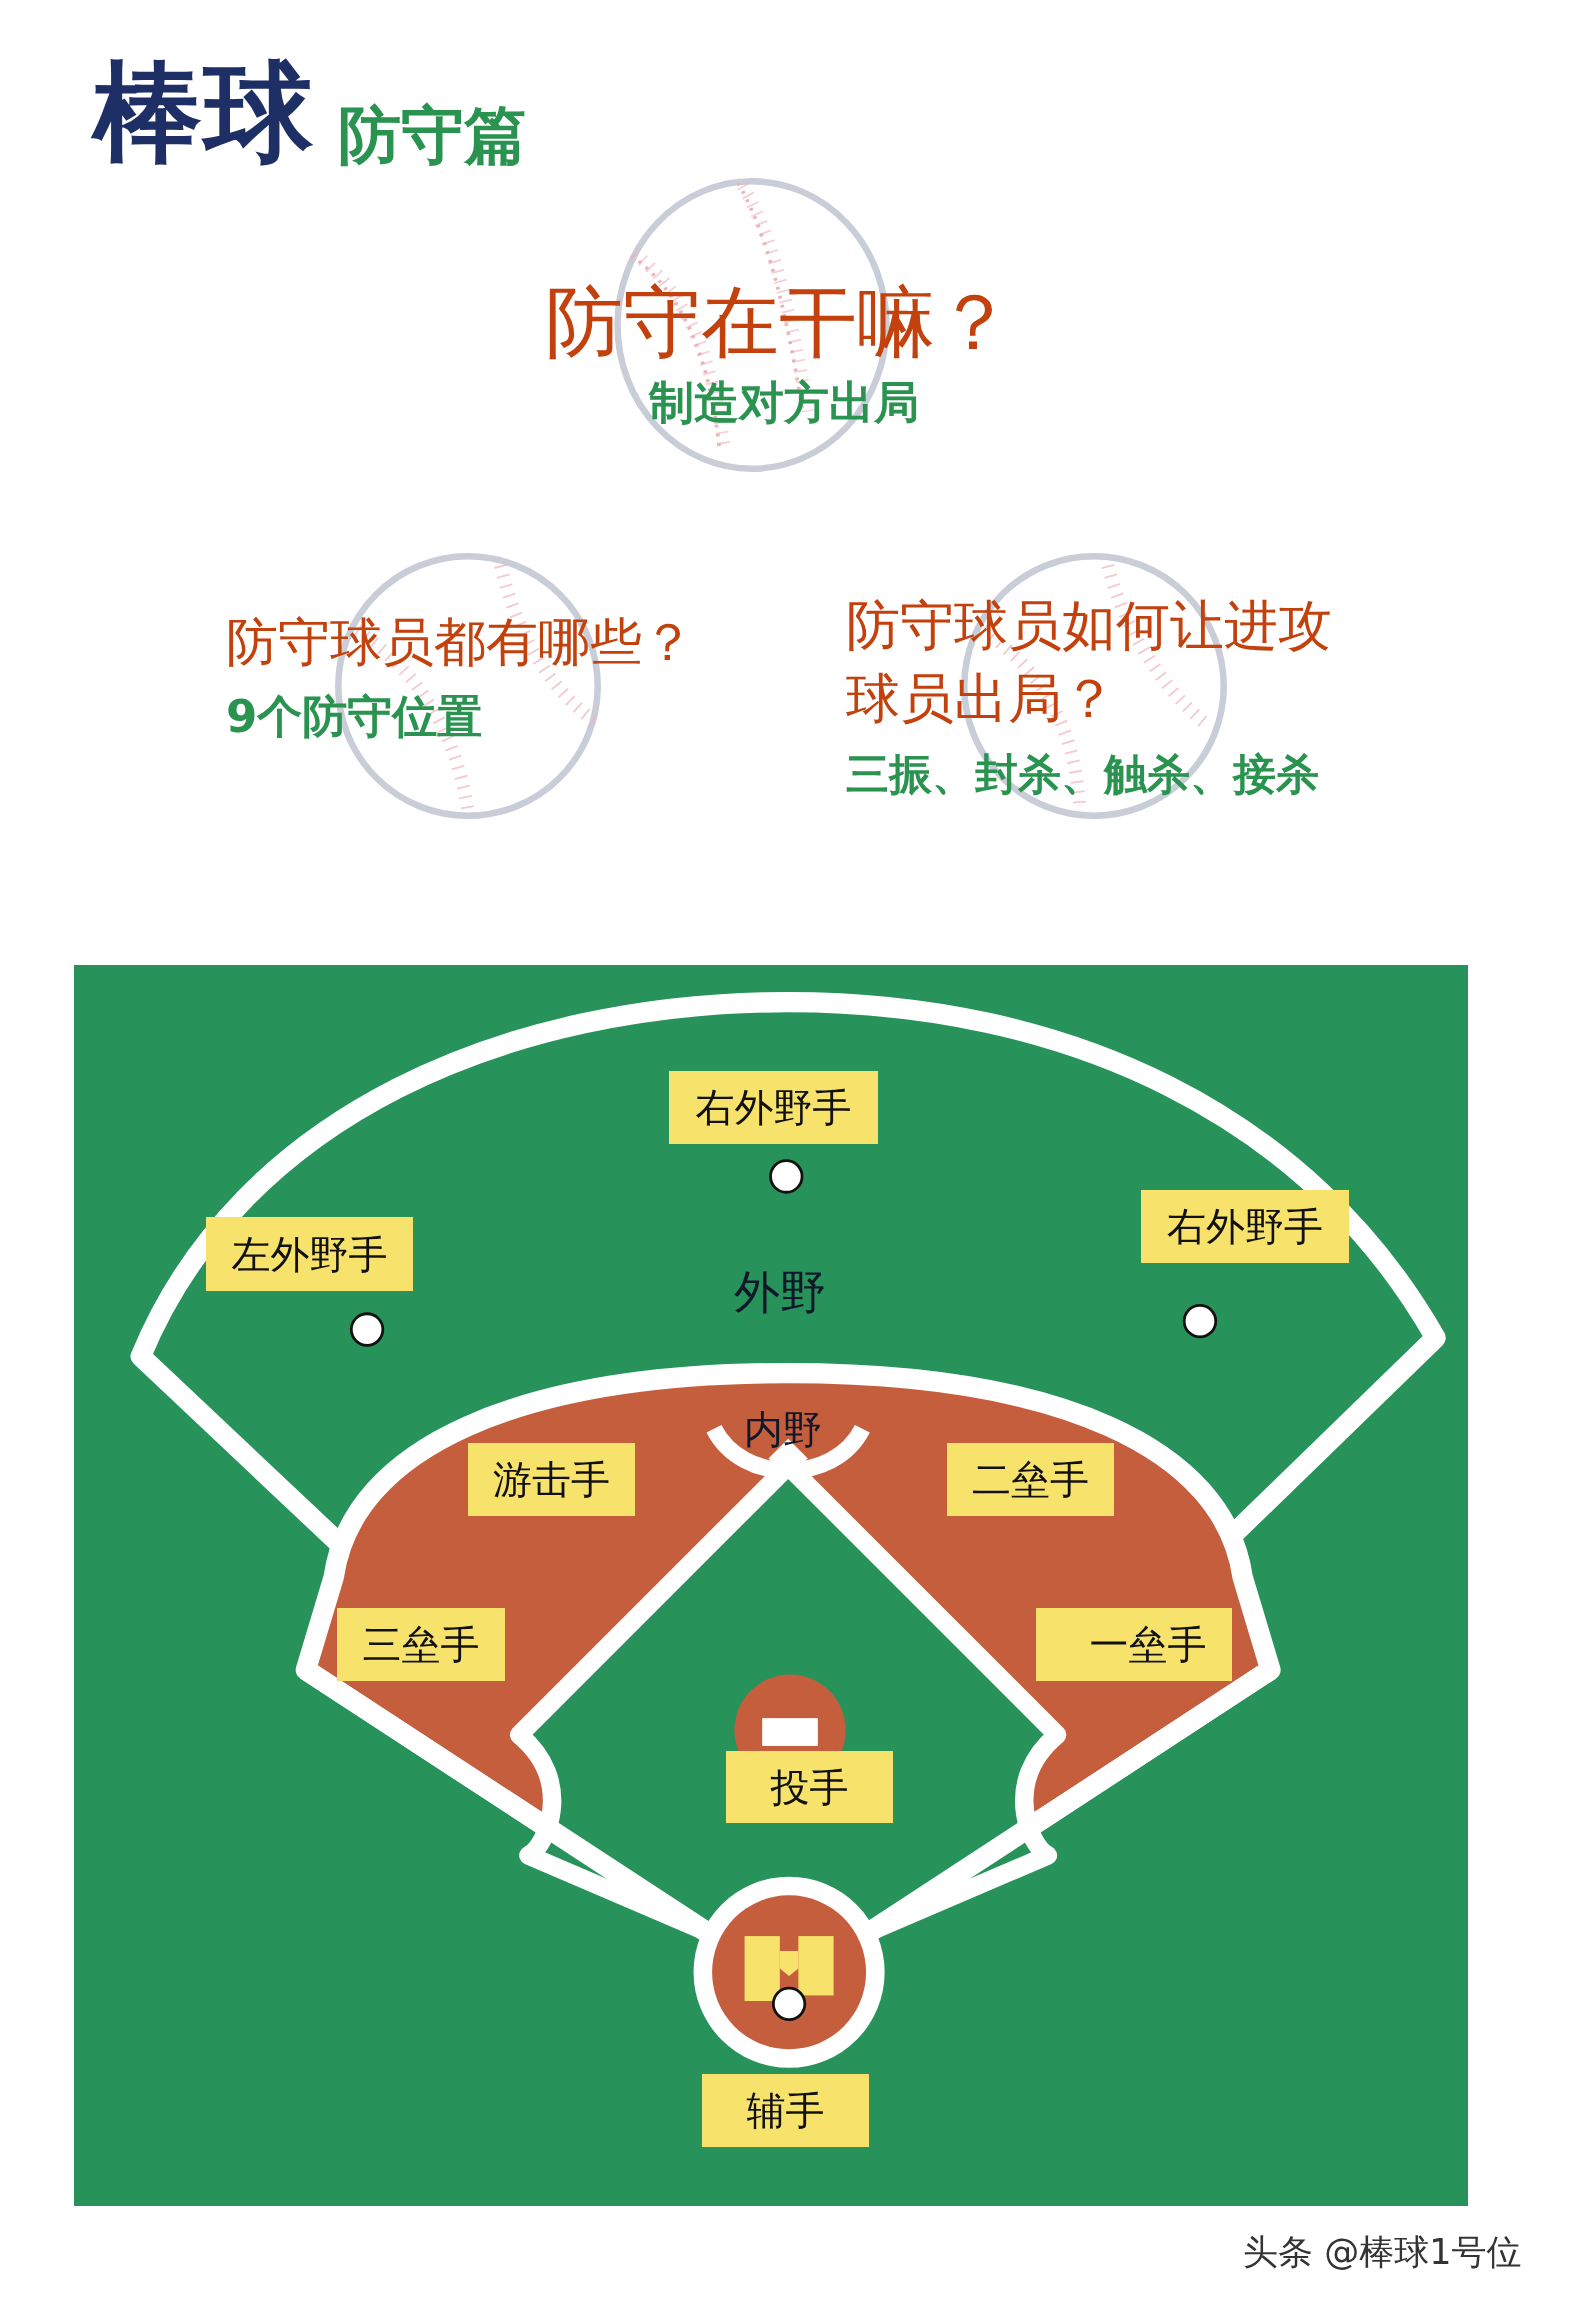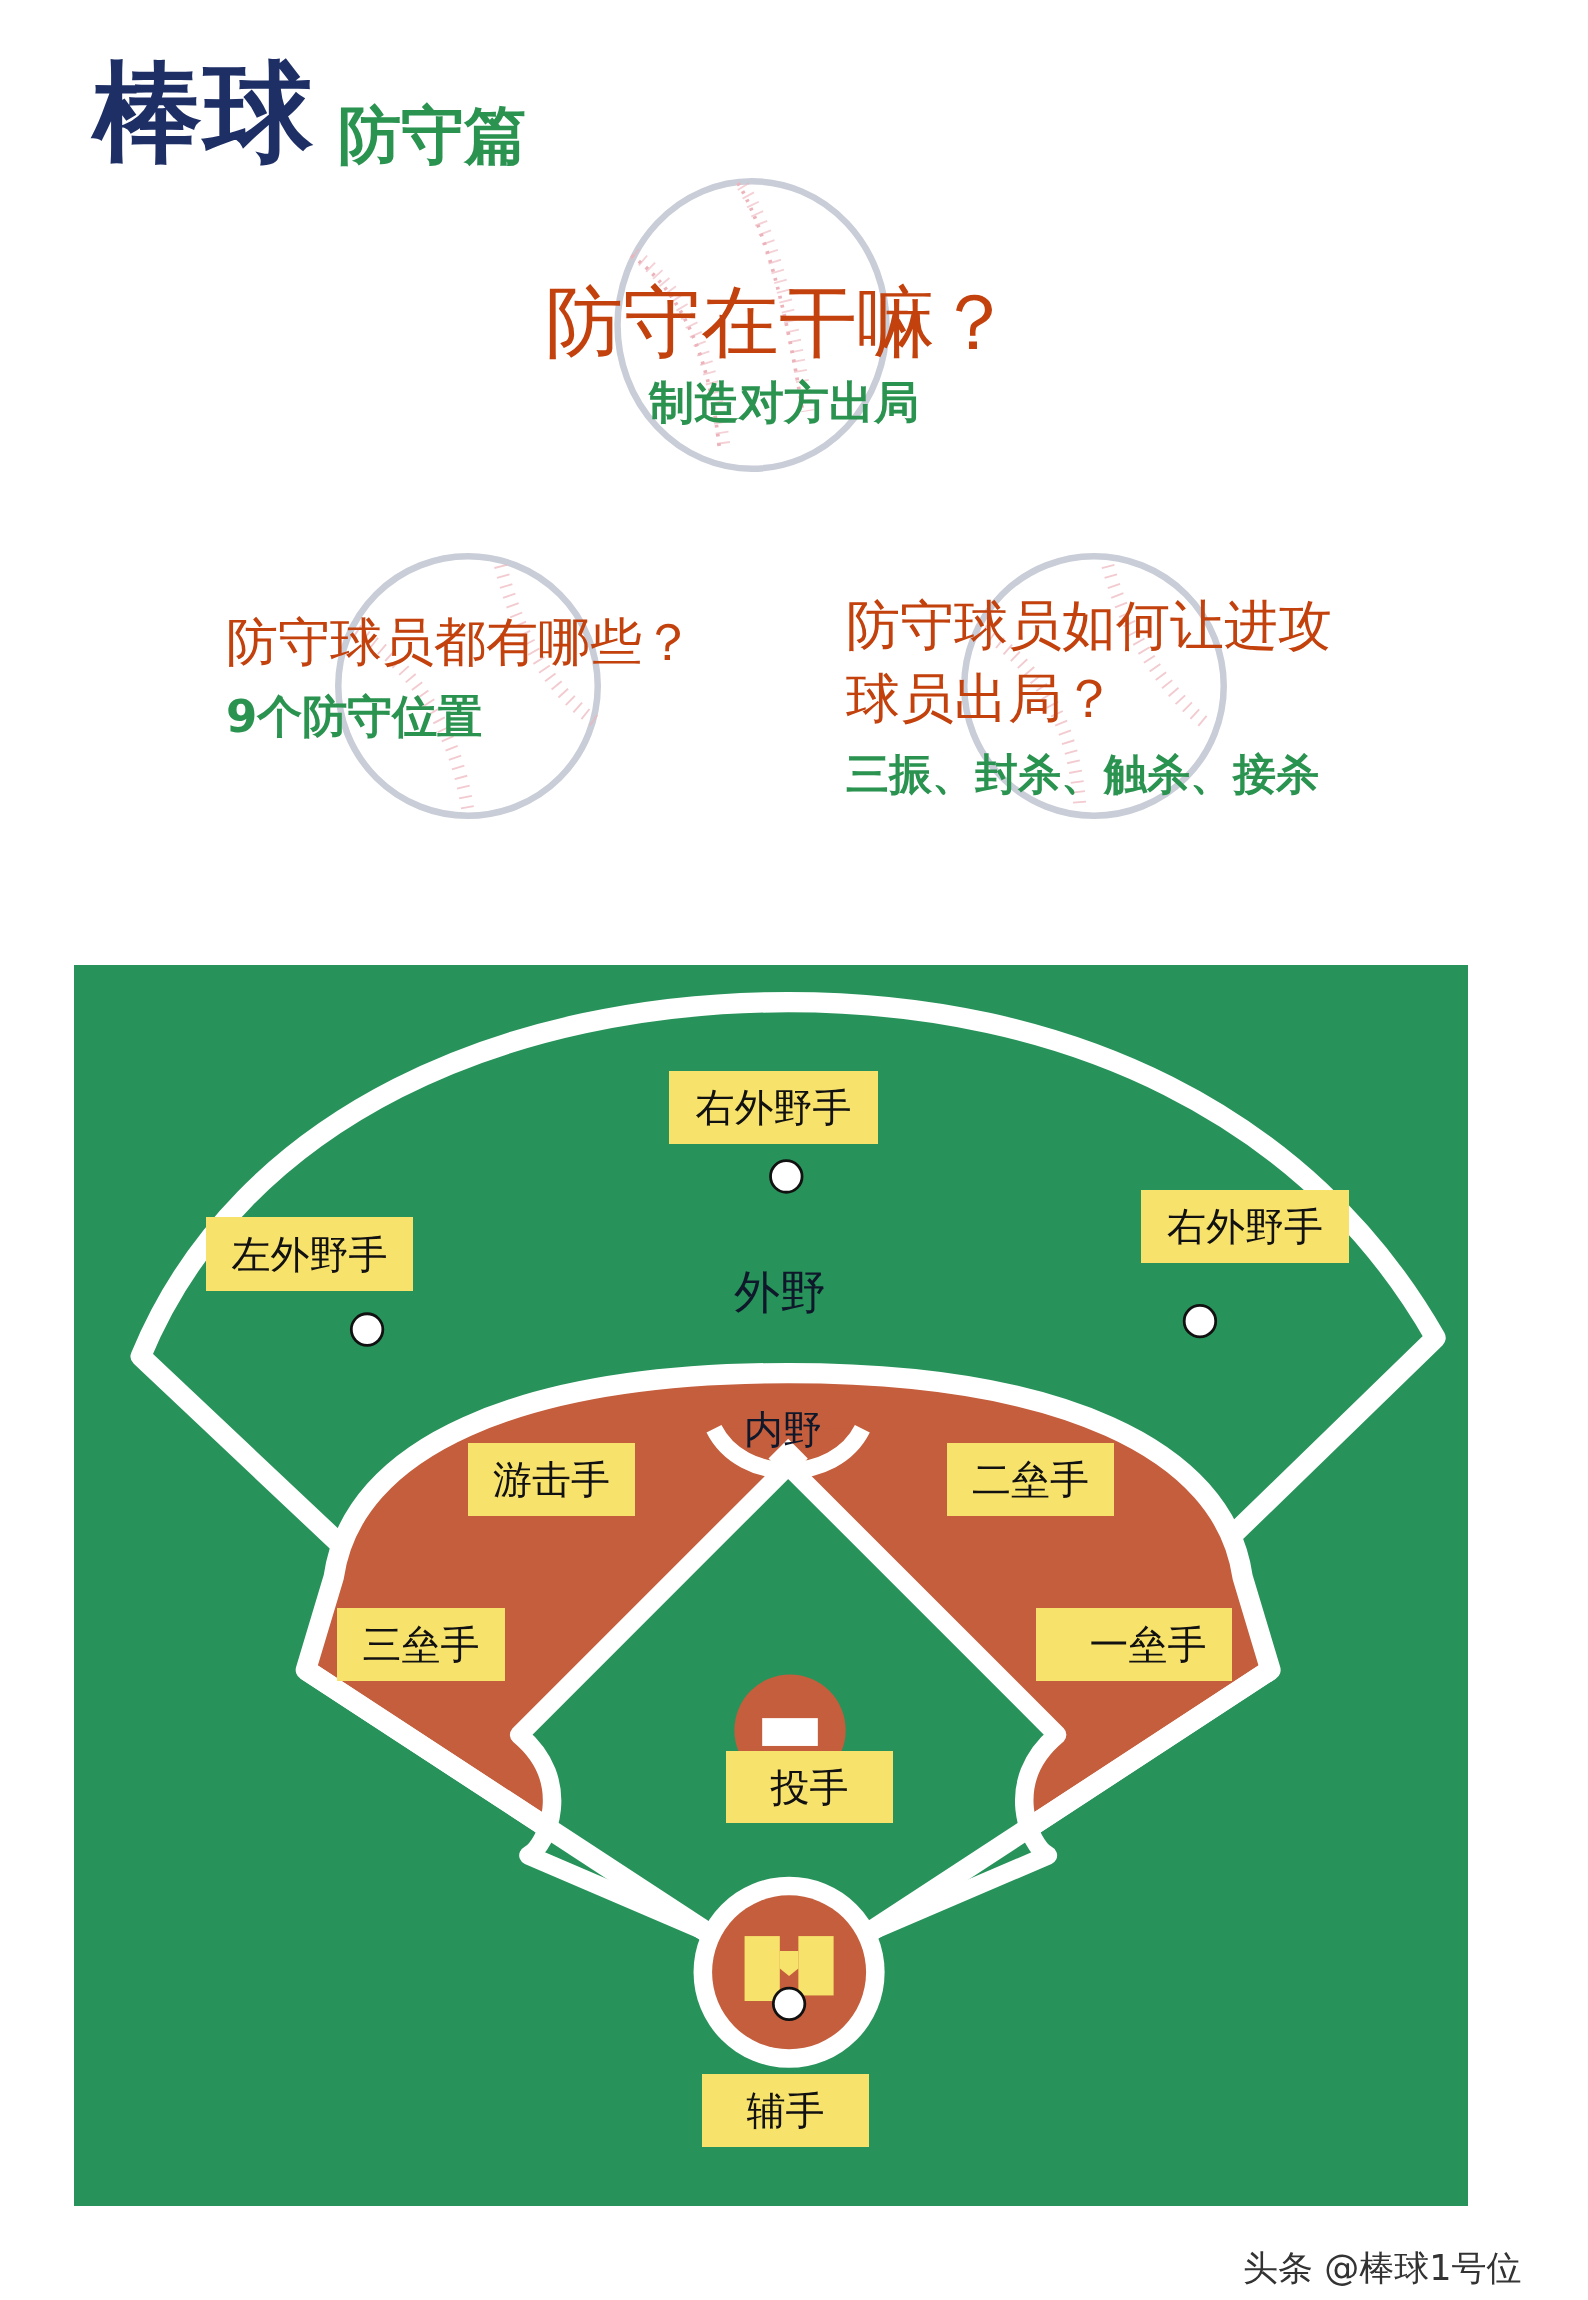--- a/index.html
+++ b/index.html
@@ -10,21 +10,21 @@
                 letter-spacing: 1.9px; line-height: 1; }
   .title-sub { left: 338px; top: 104px; font-size: 63px; font-weight: bold; color: #2A9350; line-height: 1; }
   .ball { position: absolute; }
   .q-title { font-weight: normal; color: #c2410c; line-height: 1; white-space: nowrap; }
   .q-ans { font-weight: bold; color: #2A9350; line-height: 1; white-space: nowrap; }
   .field { position: absolute; left: 74px; top: 965px; width: 1394px; height: 1241px; background: #27935A; }
   .field svg { position: absolute; left: 0; top: 0; }
   .tag { position: absolute; background: #F7E26B; color: #111; display: flex; align-items: center;
          justify-content: center; font-size: 39px; line-height: 1; }
   .zone { position: absolute; color: #0f172a; font-size: 46px; line-height: 1; }
-  .watermark { position: absolute; left: 1243px; top: 2235px; font-size: 35px; color: #333; line-height: 1; margin-top: 16px; }
+  .watermark { position: absolute; left: 1243px; top: 2235px; font-size: 35px; color: #333; line-height: 1; }
 </style>
 </head>
 <body>
 
 <div class="abs title-main">棒球</div>
 <div class="abs title-sub">防守篇</div>
 
 <svg class="ball" style="left:608px;top:172px" width="288" height="306" viewBox="0 0 310 330">
   <ellipse cx="155" cy="165" rx="145" ry="155" fill="none" stroke="#C9CDD8" stroke-width="7"></ellipse>
   <path d="M140 12 C 180 80, 200 200, 210 260" fill="none" stroke="#EDB3BA" stroke-width="4" stroke-dasharray="3 7"></path>

